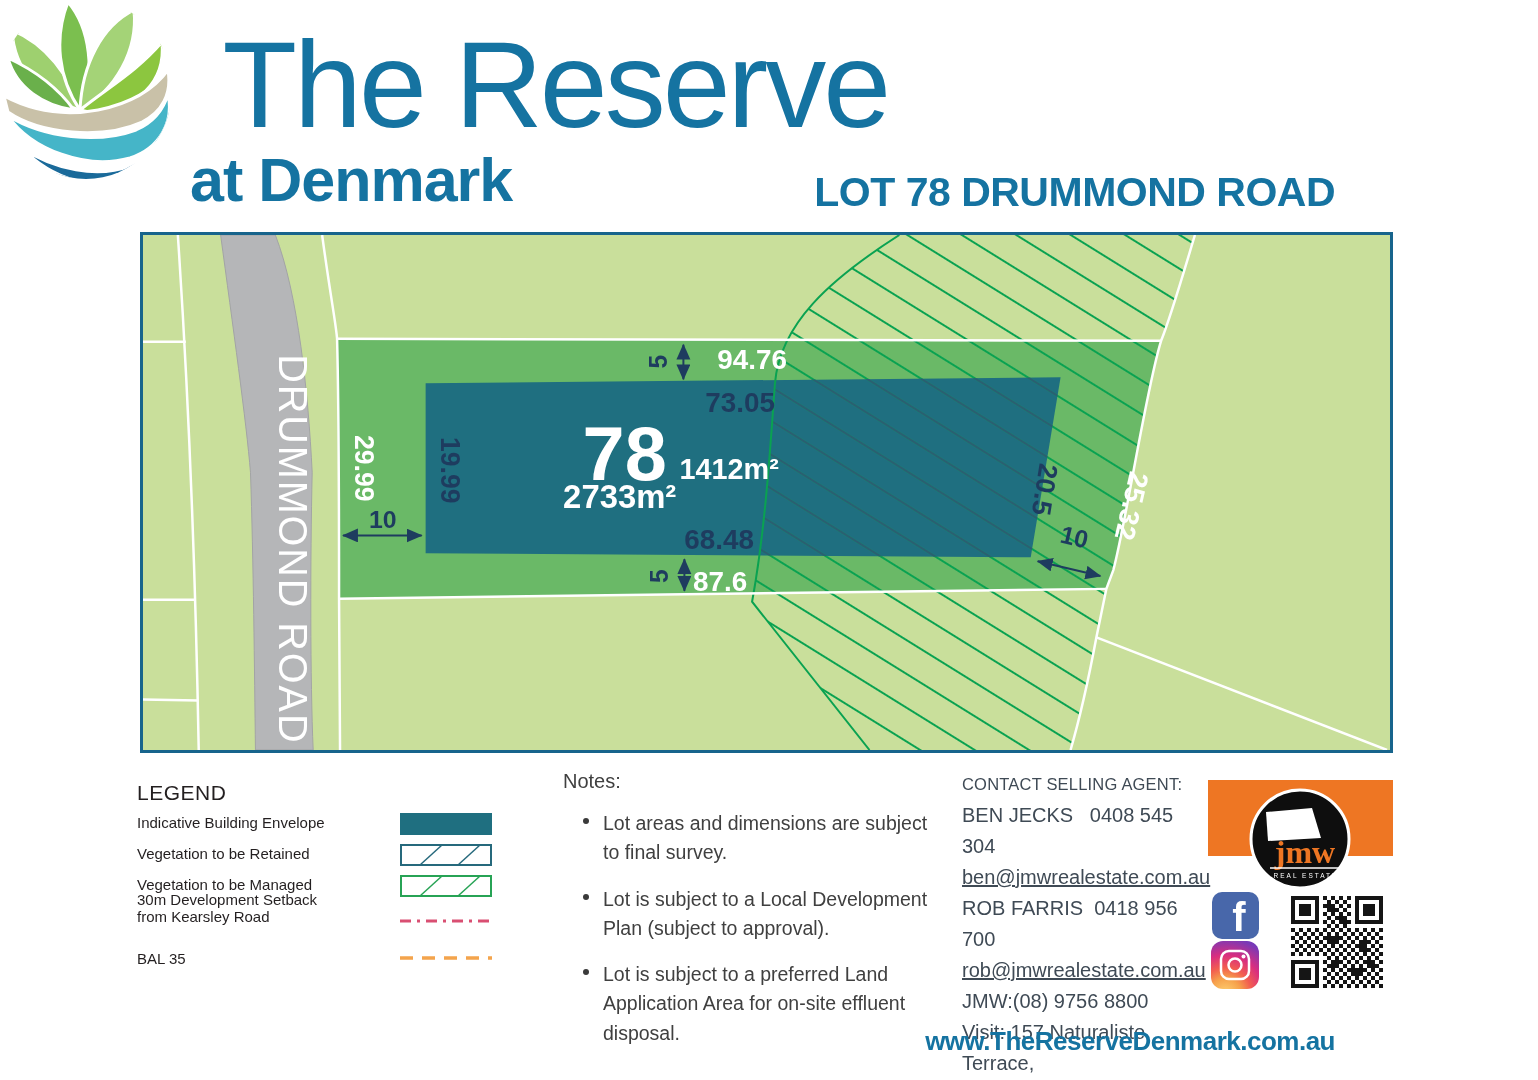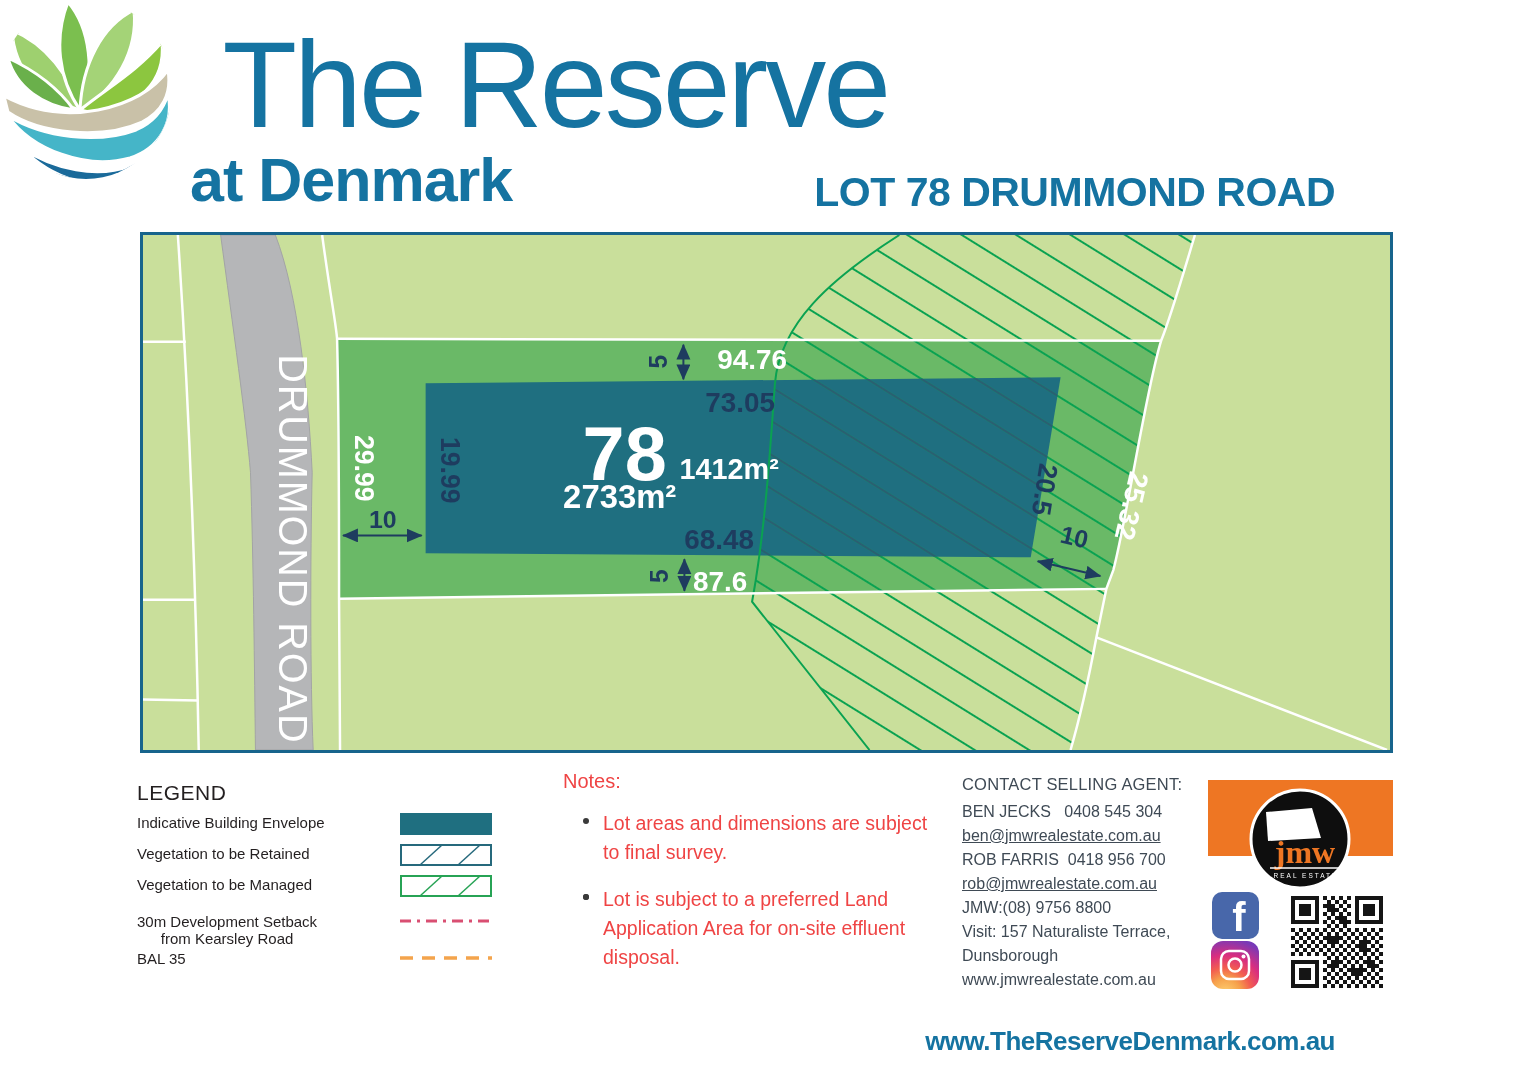--- a/index.html
+++ b/index.html
@@ -16,28 +16,28 @@
   
   .site-plan{position:absolute;left:140px;top:232px;width:1253px;height:521px;
     border:3px solid #17648c;box-sizing:border-box;}
   .site-plan svg{display:block;width:100%;height:100%;}
   
   .legend{position:absolute;left:137px;top:781px;width:356px;color:#231f20;}
   .legend-heading{position:absolute;left:0;top:0;font-size:21px;letter-spacing:.5px;}
   .lg-row{position:absolute;left:0;font-size:15px;line-height:1.15;}
   .lg-sw{position:absolute;}
   
-  .notes{position:absolute;left:563px;top:770px;width:372px;color:#ef4444;}
+  .notes{position:absolute;left:563px;top:770px;width:372px;color:#404040;}
   .notes-heading{font-size:20px;margin-bottom:16px;}
   .note-item{position:relative;padding-left:40px;margin-bottom:17px;font-size:19.5px;line-height:1.5;}
   .bullet-dot{position:absolute;left:20px;top:9px;width:6px;height:6px;border-radius:50%;background:#3a3a3a;}
   
   .contact{position:absolute;left:962px;top:775px;width:245px;color:#3f4a55;}
   .contact-heading{font-size:16.5px;letter-spacing:.2px;margin-bottom:6px;}
-  .contact-line{font-size:16px;line-height:24px;white-space:pre-wrap;}
+  .contact-line{font-size:20px;line-height:31px;white-space:pre-wrap;}
   .contact-line.u{text-decoration:underline;}
   
   .agency{position:absolute;left:1208px;top:778px;width:185px;height:232px;}
   
   .footer-site{position:absolute;right:145px;top:1026px;font-size:26px;font-weight:700;
     color:#1573a1;letter-spacing:-.5px;}
 </style>
 </head>
 <body>
 
@@ -149,40 +149,41 @@
       <line x1="58" y1="21" x2="80" y2="1" stroke="#26697c" stroke-width="1.5"></line>
     </svg>
 
     <div class="lg-row" style="top:95px;">Vegetation to be Managed</div>
     <svg class="lg-sw" style="left:263px;top:94px;" width="92" height="22">
       <rect x="1" y="1" width="90" height="20" fill="#fff" stroke="#27a355" stroke-width="2"></rect>
       <line x1="20" y1="21" x2="42" y2="1" stroke="#27a355" stroke-width="1.5"></line>
       <line x1="58" y1="21" x2="80" y2="1" stroke="#27a355" stroke-width="1.5"></line>
     </svg>
 
-    <div class="lg-row" style="top:132px;white-space:pre-line;text-align:center;">30m Development Setback
+    <div class="lg-row" style="top:110px;white-space:pre-line;">30m Development Setback
 from Kearsley Road</div>
     <svg class="lg-sw" style="left:263px;top:136px;" width="92" height="8">
       <line x1="0" y1="4" x2="92" y2="4" stroke="#d94f72" stroke-width="3" stroke-dasharray="11 6 3 6"></line>
     </svg>
 
     <div class="lg-row" style="top:169px;">BAL 35</div>
     <svg class="lg-sw" style="left:263px;top:173px;" width="92" height="8">
       <line x1="0" y1="4" x2="92" y2="4" stroke="#f4a44c" stroke-width="3.5" stroke-dasharray="13 9"></line>
     </svg>
   </div>
 
   <div class="notes">
     <div class="notes-heading">Notes:</div>
     <div class="note-item">
       <span class="bullet-dot"></span>
       <span>Lot areas and dimensions are subject to final survey.</span>
     </div>
     <div class="note-item">
       <span class="bullet-dot"></span>
+      <span>Lot is subject to a Local Development Plan (subject to approval).</span>
     </div>
     <div class="note-item">
       <span class="bullet-dot"></span>
       <span>Lot is subject to a preferred Land Application Area for on-site effluent disposal.</span>
     </div>
   </div>
 
   <div class="contact">
     <div class="contact-heading">CONTACT SELLING AGENT:</div>
     <div class="contact-line">BEN JECKS   0408 545 304</div>

